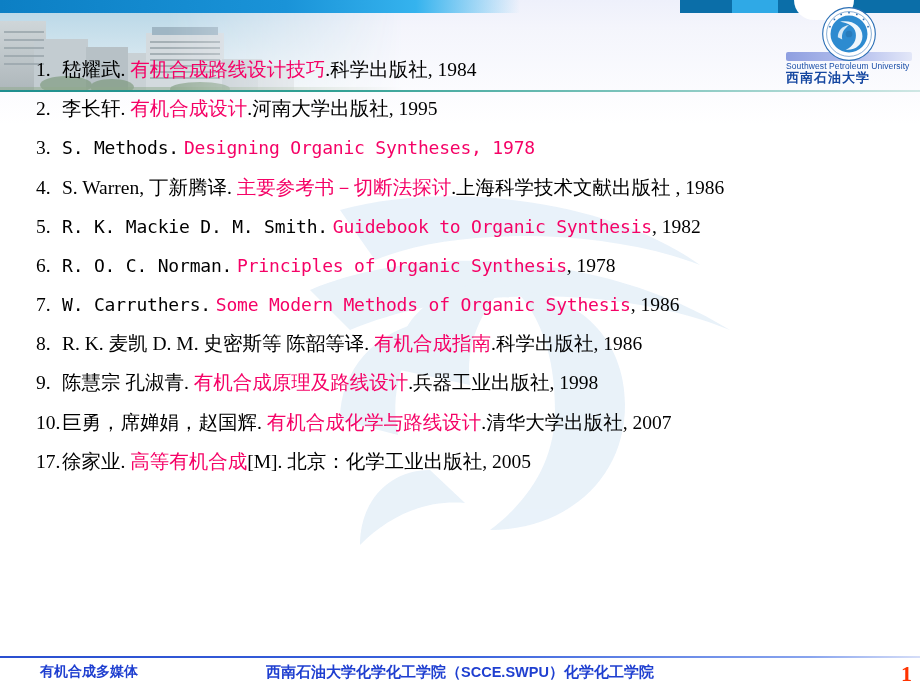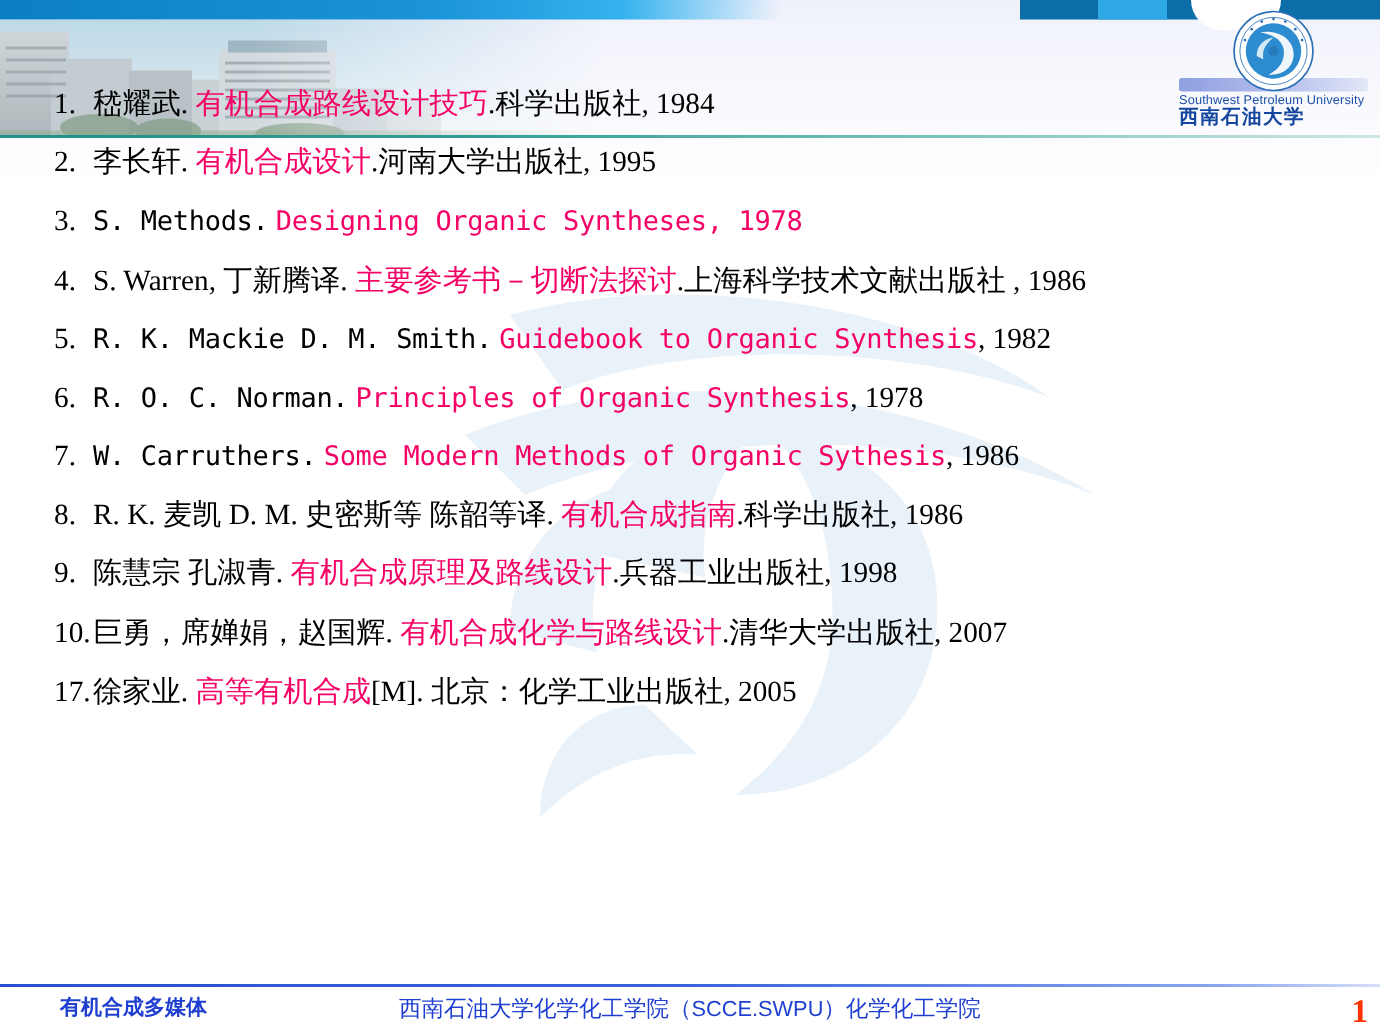--- a/index.html
+++ b/index.html
@@ -136,21 +136,21 @@
     z-index:7;
   }
   .foot-left{
     position:absolute;left:8px;top:4px;
     font-size:14px;color:#1f3fd0;font-weight:bold;
     font-family:Liberation Serif, serif;
     margin-left:32px;
   }
   .foot-center{
     position:absolute;left:0;top:4px;width:920px;text-align:center;
-    font-size:15px;color:#1f3fd0;font-weight:normal;
+    font-size:15px;color:#1f3fd0;font-weight:bold;
     font-family:"Liberation Serif","DejaVu Serif",serif;
   }
   .foot-center .lat{font-family:"Liberation Sans","DejaVu Sans",sans-serif;font-size:14.5px;}
   .foot-page{
     position:absolute;right:8px;top:2px;
     font-size:22px;color:#FF3300;font-weight:bold;
     font-family:"Liberation Serif","DejaVu Serif",serif;
   }
 </style>
 </head>

